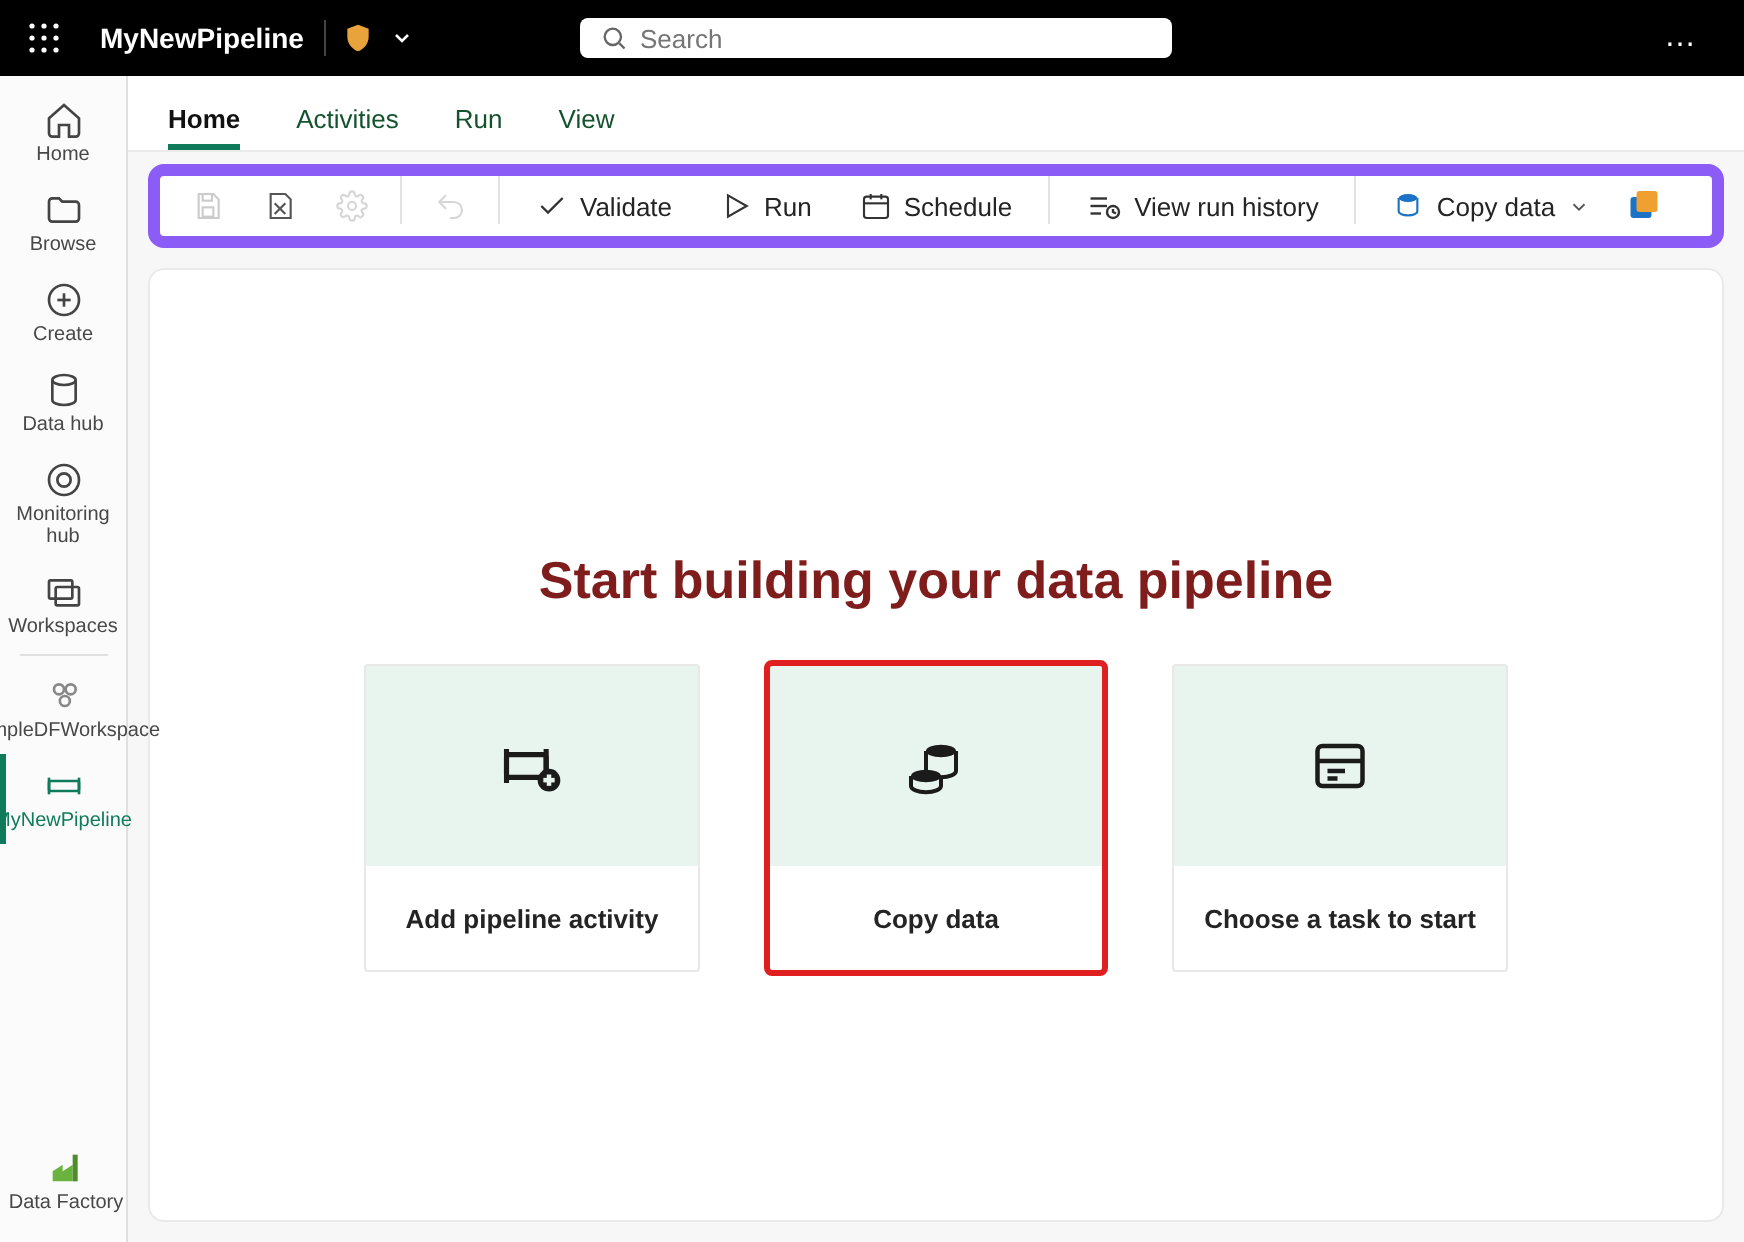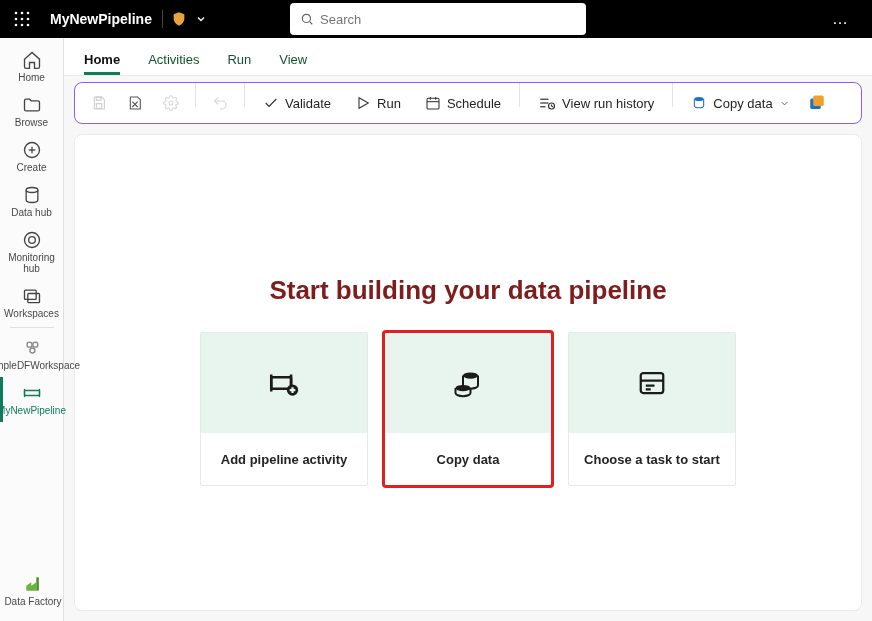--- a/index.html
+++ b/index.html
@@ -4,49 +4,49 @@
 <style>
   * { box-sizing: border-box; margin: 0; padding: 0; }
   body { font-family: "Segoe UI", Arial, sans-serif; font-size: 12px; color: #242424; background: #fff; width: 872px; height: 621px; overflow: hidden; }
   .shell { display: flex; flex-direction: column; height: 100%; border-radius: 18px; }
   .top-bar { background: #000; height: 38px; display: flex; align-items: center; color: #fff; padding: 0 8px; position: relative; }
   .app-launcher { width: 20px; height: 20px; display: flex; align-items: center; justify-content: center; cursor: pointer; margin-left:4px; margin-right:18px; }
   .pipeline-title { font-size: 14px; font-weight: 600; margin-right: 10px; }
   .divider-v { width:1px; height:18px; background:#444; margin:0 8px 0 0; }
   .shield { margin-right:8px; display:flex; align-items:center; }
   .chev-down { margin-right:16px; cursor:pointer; display:flex; align-items:center; }
-  .search-box { position:absolute; left:290px; background:#fff; border-radius:4px; height:32px; width:296px; display:flex; align-items:center; padding:0 10px; color:#555; }
+  .search-box { position:absolute; left:290px; background:#fff; border-radius:4px; height:20px; width:296px; display:flex; align-items:center; padding:0 10px; color:#555; }
   .search-box input { border:none; outline:none; flex:1; font-size:13px; margin-left:6px; background:transparent; }
   .top-more { position:absolute; right:24px; color:#fff; cursor:pointer; font-size:16px; }
 
   .body-row { display:flex; flex:1; min-height:0; }
   .left-rail { width:64px; border-right:1px solid #e0e0e0; display:flex; flex-direction:column; align-items:center; padding-top:6px; background:#fbfbfb; position:relative; }
   .rail-item { display:flex; flex-direction:column; align-items:center; justify-content:center; width:60px; padding:6px 0 6px; cursor:pointer; color:#484848; text-align:center; }
   .rail-item .lbl { font-size:10px; margin-top:2px; line-height:11px; }
   .rail-sep { width:44px; height:1px; background:#e0e0e0; margin:2px 0 4px; }
   .rail-item.active { border-left:3px solid #0f7b5a; margin-left:-3px; color:#0f7b5a; }
   .rail-item.active svg { stroke:#0f7b5a; }
   .rail-bottom { position:absolute; bottom:8px; left:0; right:0; display:flex; flex-direction:column; align-items:flex-end; }
 
   .main { flex:1; display:flex; flex-direction:column; background:#f7f7f7; min-width:0; }
   .tabs { display:flex; gap:28px; padding:0 20px; background:#fff; border-bottom:1px solid #eaeaea; height:38px; align-items:flex-end; }
   .tab { font-size:13px; padding-bottom:8px; cursor:pointer; color:#14532d; }
   .tab.active { font-weight:600; border-bottom:3px solid #0f7b5a; padding-bottom:5px; color:#111; }
 
-  .toolbar { display:flex; background:#fff; border:1px solid #8b5cf6; border-radius:8px; margin:6px 10px 0 10px; height:42px; padding:0 8px; gap:4px; }
+  .toolbar { display:flex; background:#fff; border:6px solid #8b5cf6; border-radius:8px; margin:6px 10px 0 10px; height:42px; padding:0 8px; gap:4px; }
   .tb-btn { display:flex; align-items:center; gap:6px; padding:6px 10px; font-size:13px; cursor:pointer; border-radius:4px; color:#242424; }
   .tb-divider { width:1px; height:24px; background:#e2e2e2; margin:0 4px; }
   .tb-icon-only { padding:6px 8px; color:#888; }
   .tb-icon-only.disabled { opacity:0.6; cursor:default; }
   .copy-data-ico { color:#1a73c7; }
   .copy-assistant { padding:4px; }
 
   .canvas { flex:1; background:#fff; border:1px solid #eaeaea; border-radius:8px; margin:10px 10px 10px 10px; display:flex; flex-direction:column; align-items:center; padding-top:140px; }
   .canvas h1 { font-size:26px; font-weight:600; margin-bottom:26px; color:#7f1d1d; }
-  .cards { display:flex; gap:16px; }
+  .cards { display:flex; gap:34px; }
   .card { width:168px; border:1px solid #e8e8e8; border-radius:2px; overflow:hidden; cursor:pointer; background:#fff; }
   .card .icon-area { height:100px; background:#e8f4ee; display:flex; align-items:center; justify-content:center; }
   .card .label-area { height:52px; display:flex; align-items:center; justify-content:center; font-size:13px; font-weight:600; text-align:center; padding:0 8px; }
   .card.highlighted { outline:3px solid #e02020; outline-offset:-1px; }
 
   svg { display:block; }
 </style>
 </head>
 <body>
 

